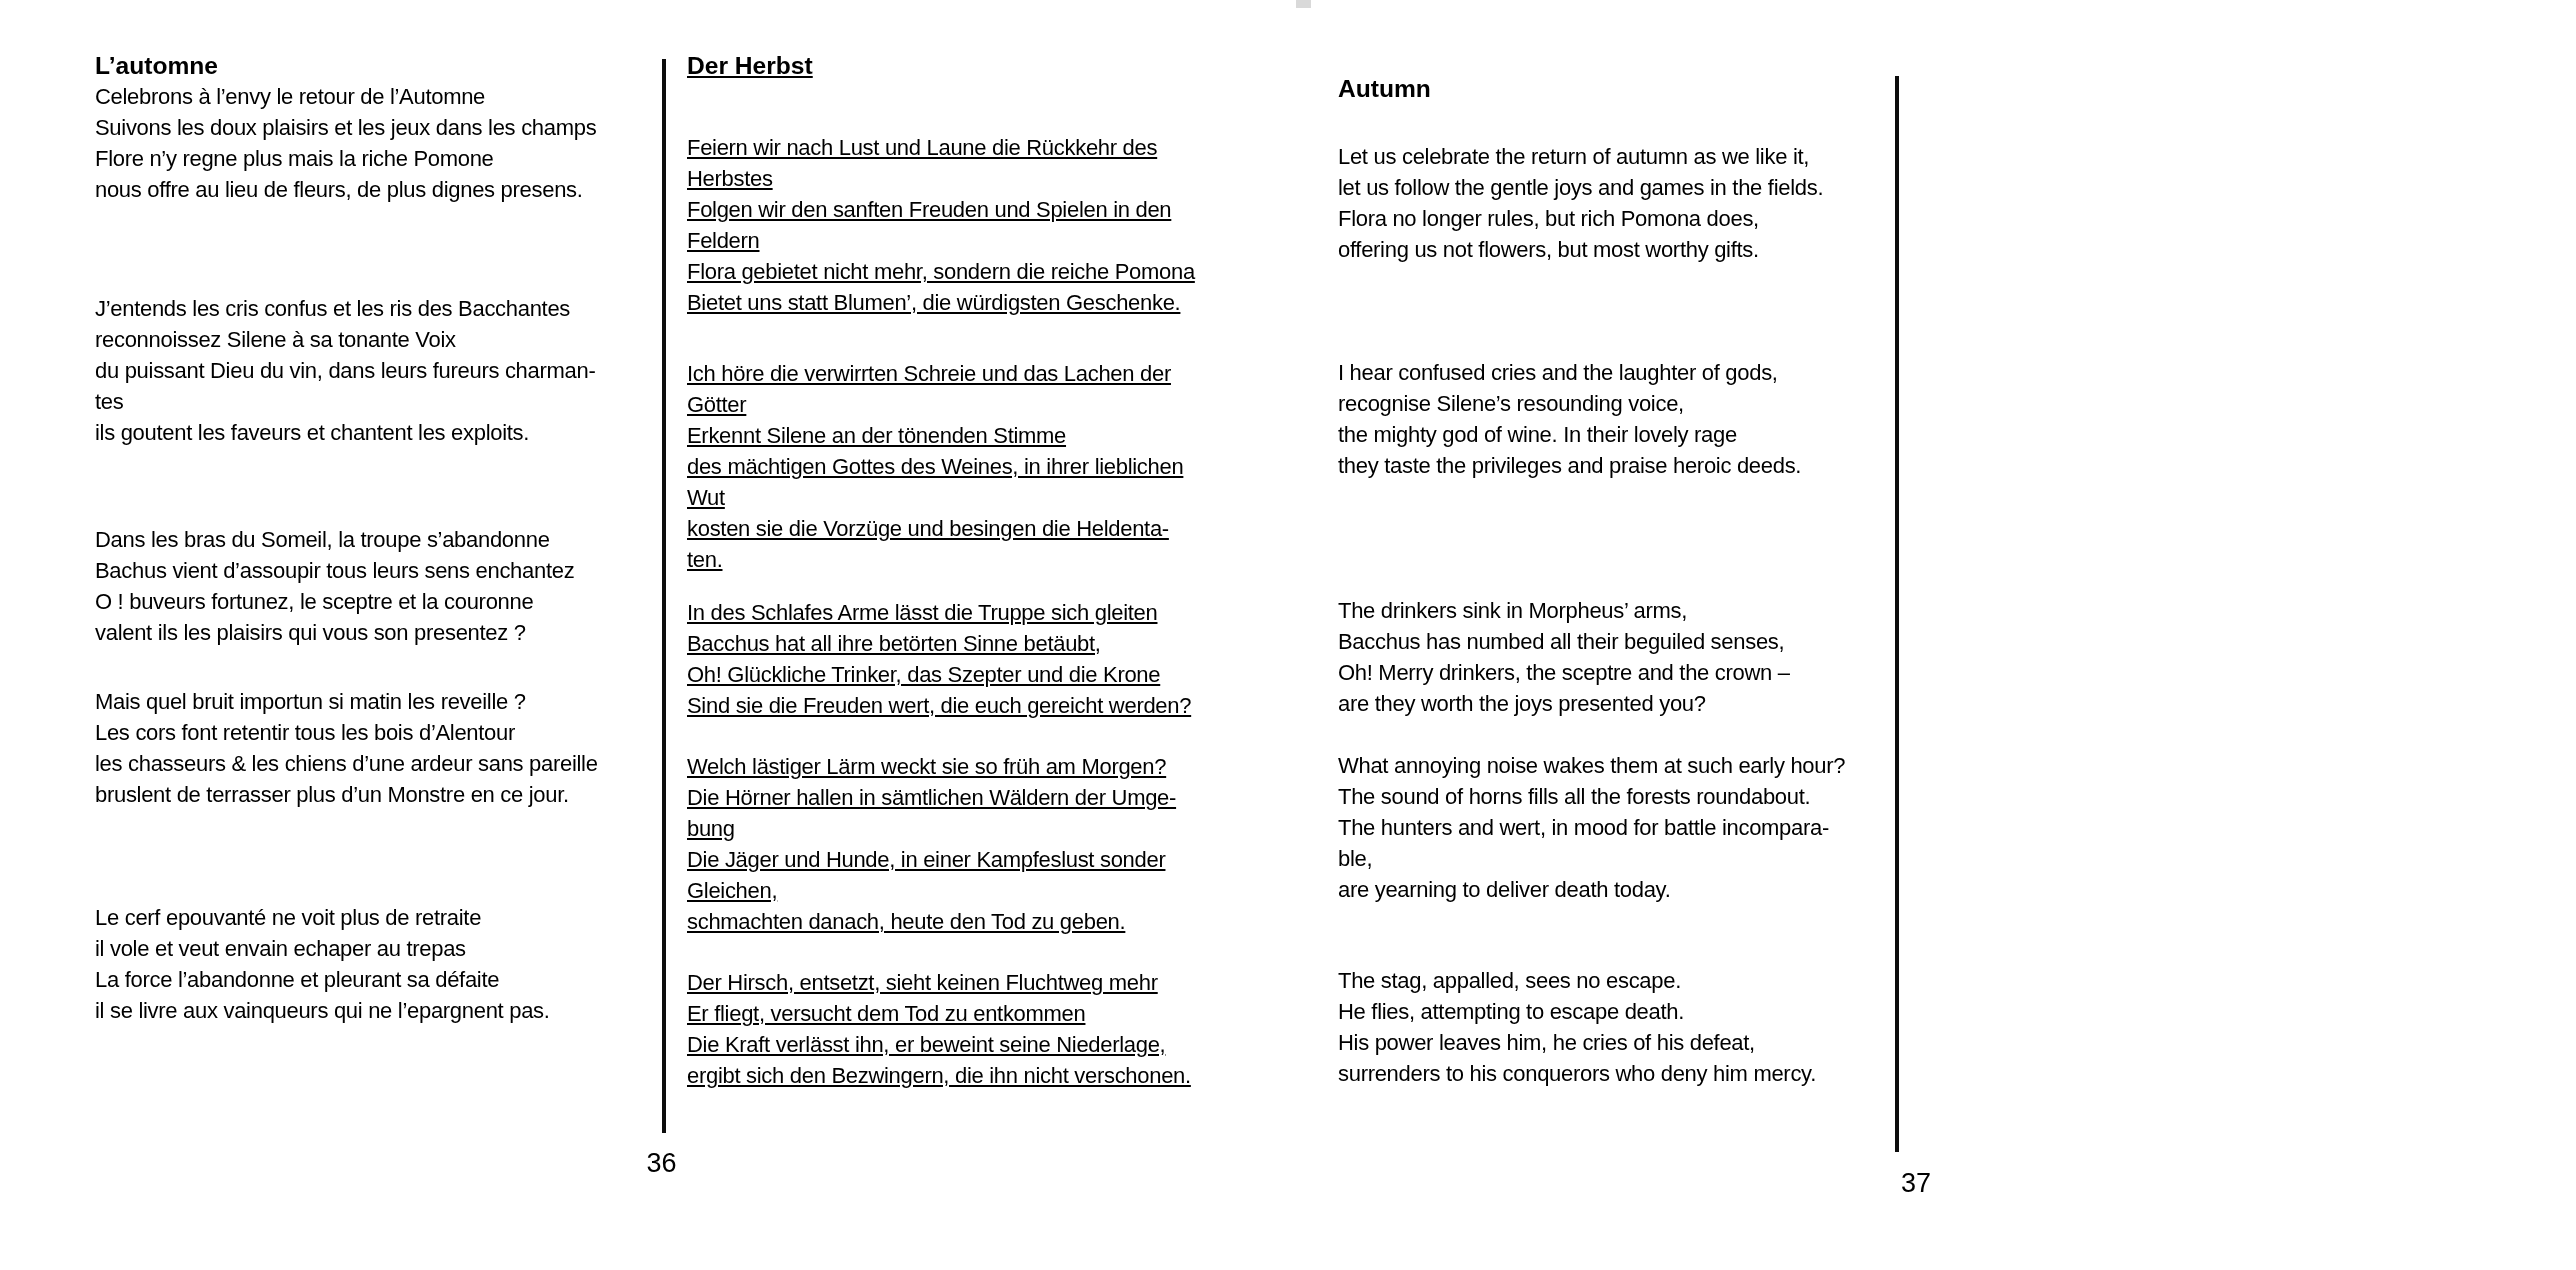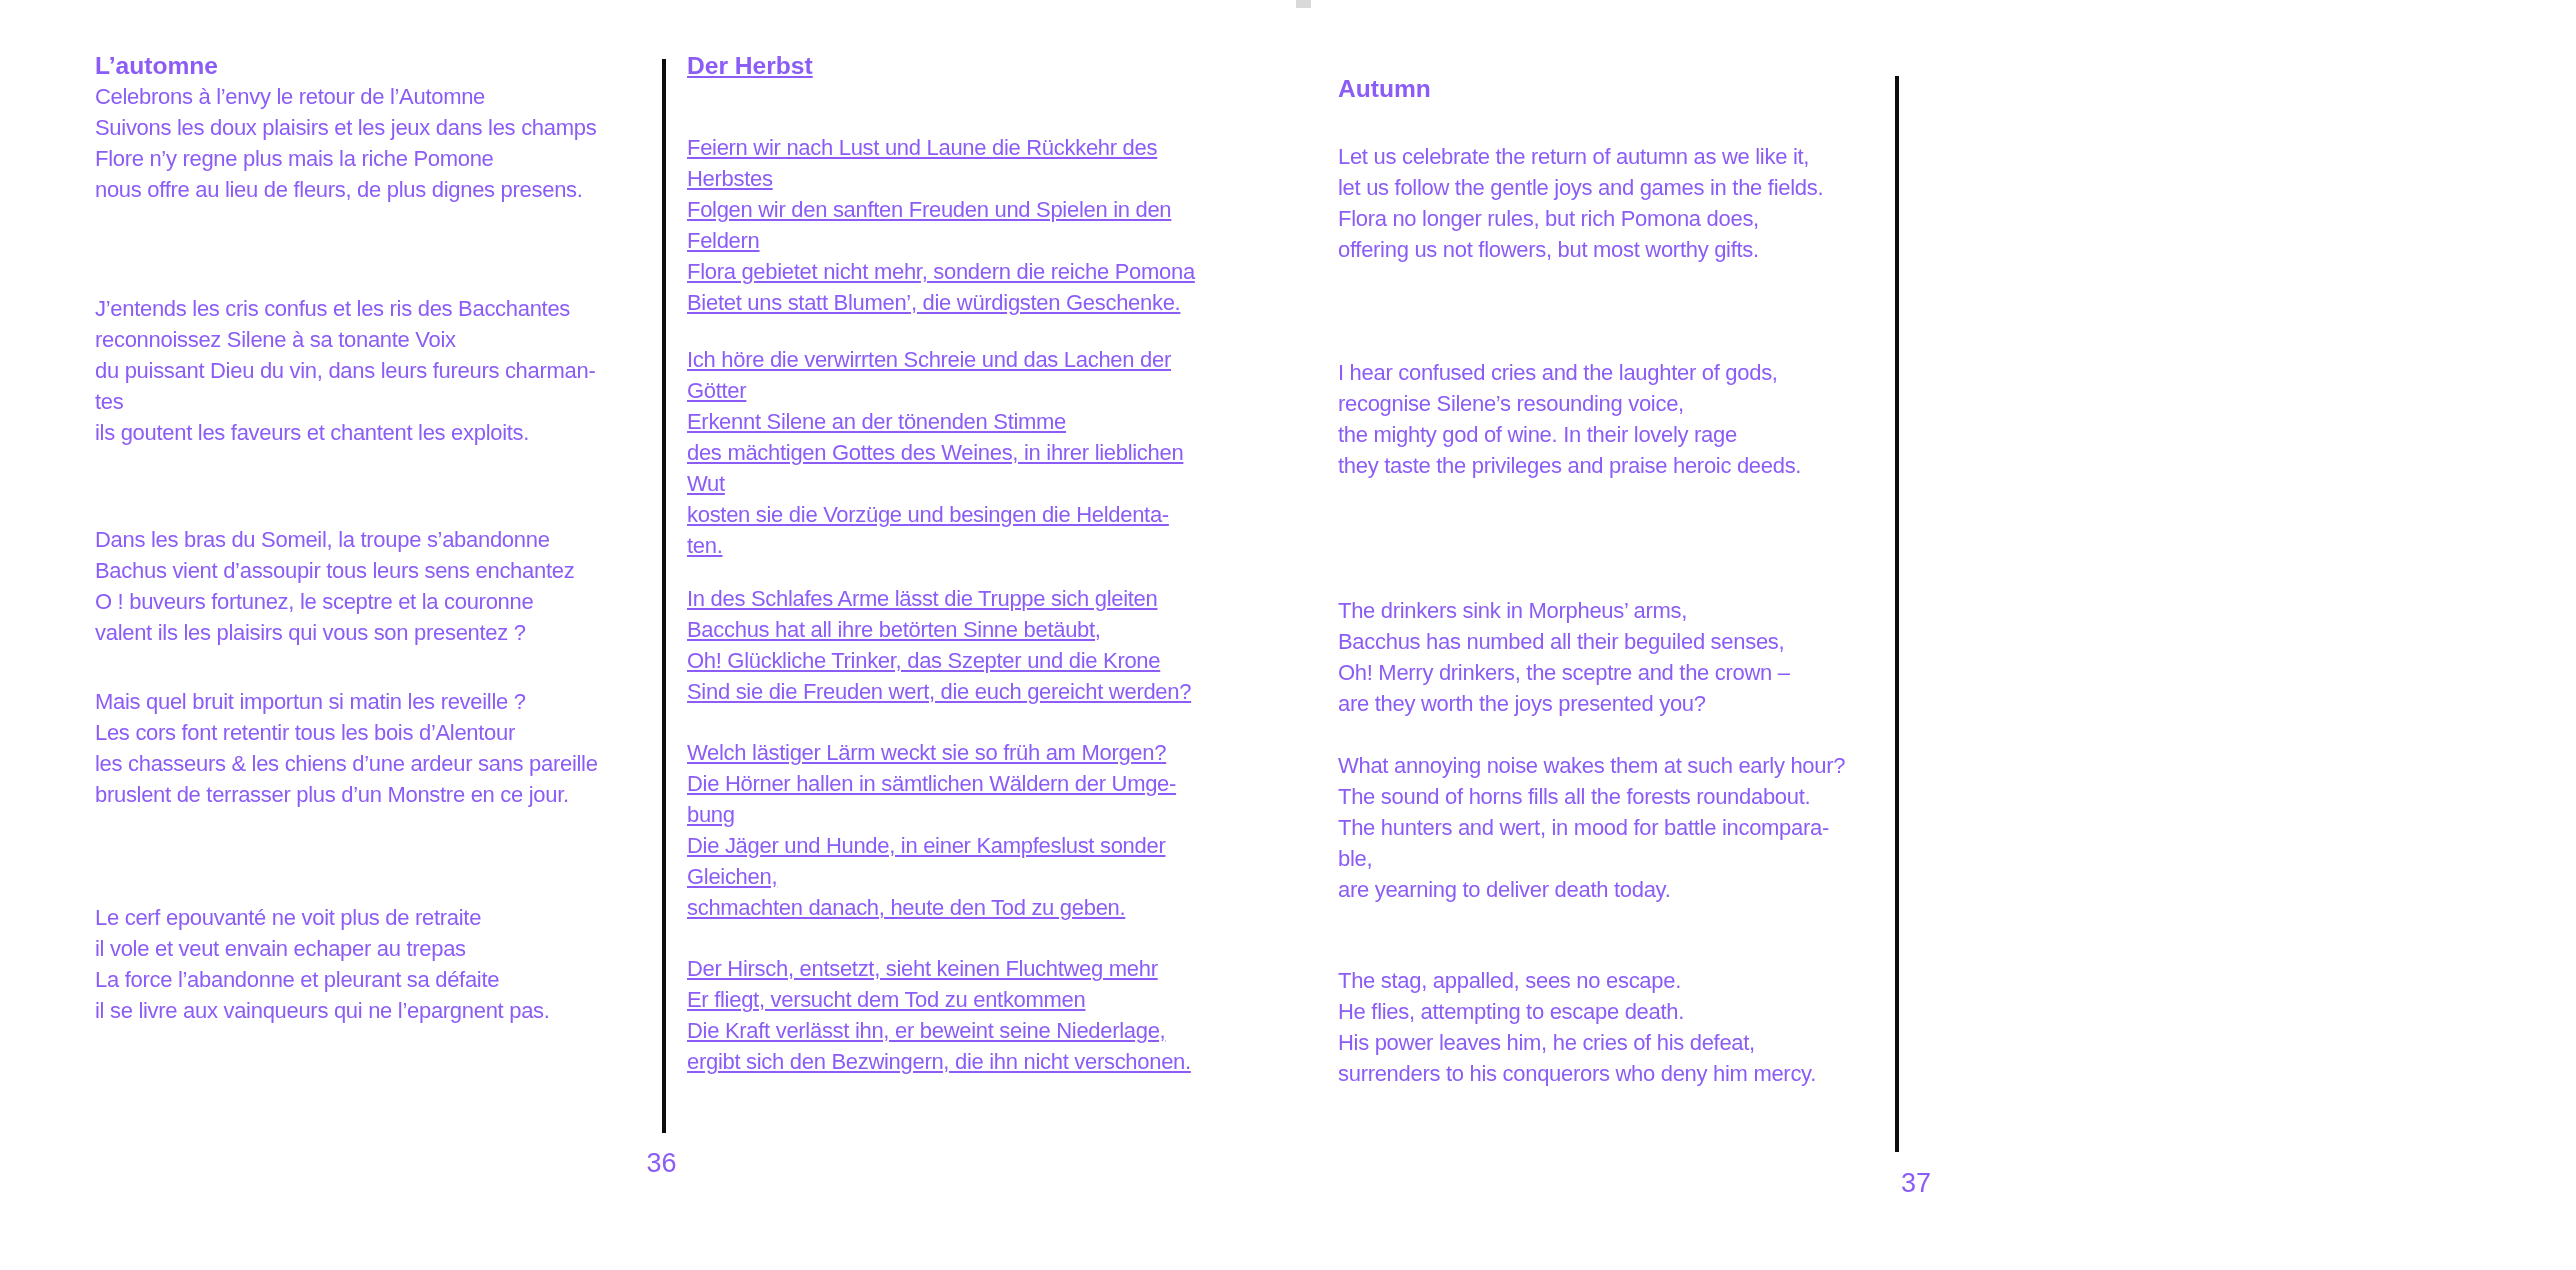--- a/index.html
+++ b/index.html
@@ -6,21 +6,21 @@
     margin: 0;
     padding: 0;
     background: #ffffff;
   }
   .page {
     position: relative;
     width: 2576px;
     height: 1270px;
     background: #ffffff;
     font-family: "Liberation Sans", sans-serif;
-    color: #8b5cf6;
+    color: #000000;
     overflow: hidden;
   }
   .column {
     position: absolute;
   }
   .col-french  { left: 95px;  top: 50px;  width: 560px; }
   .col-german  { left: 687px;  top: 50px;  width: 591px; text-decoration: underline; }
   .col-english { left: 1338px; top: 73px;  width: 569px; }
 
   .poem-title {
@@ -100,21 +100,21 @@
   <div class="divider divider-1"></div>
 
   <div class="column col-german">
     <div class="poem-title">Der Herbst</div>
     <div class="stanza" style="margin-top:51px">Feiern wir nach Lust und Laune die Rückkehr des
 Herbstes
 Folgen wir den sanften Freuden und Spielen in den
 Feldern
 Flora gebietet nicht mehr, sondern die reiche Pomona
 Bietet uns statt Blumen’, die würdigsten Geschenke.</div>
-    <div class="stanza" style="margin-top:26px">Ich höre die verwirrten Schreie und das Lachen der
+    <div class="stanza" style="margin-top:40px">Ich höre die verwirrten Schreie und das Lachen der
 Götter
 Erkennt Silene an der tönenden Stimme
 des mächtigen Gottes des Weines, in ihrer lieblichen
 Wut
 kosten sie die Vorzüge und besingen die Heldenta-
 ten.</div>
     <div class="stanza" style="margin-top:22px">In des Schlafes Arme lässt die Truppe sich gleiten
 Bacchus hat all ihre betörten Sinne betäubt,
 Oh! Glückliche Trinker, das Szepter und die Krone
 Sind sie die Freuden wert, die euch gereicht werden?</div>

